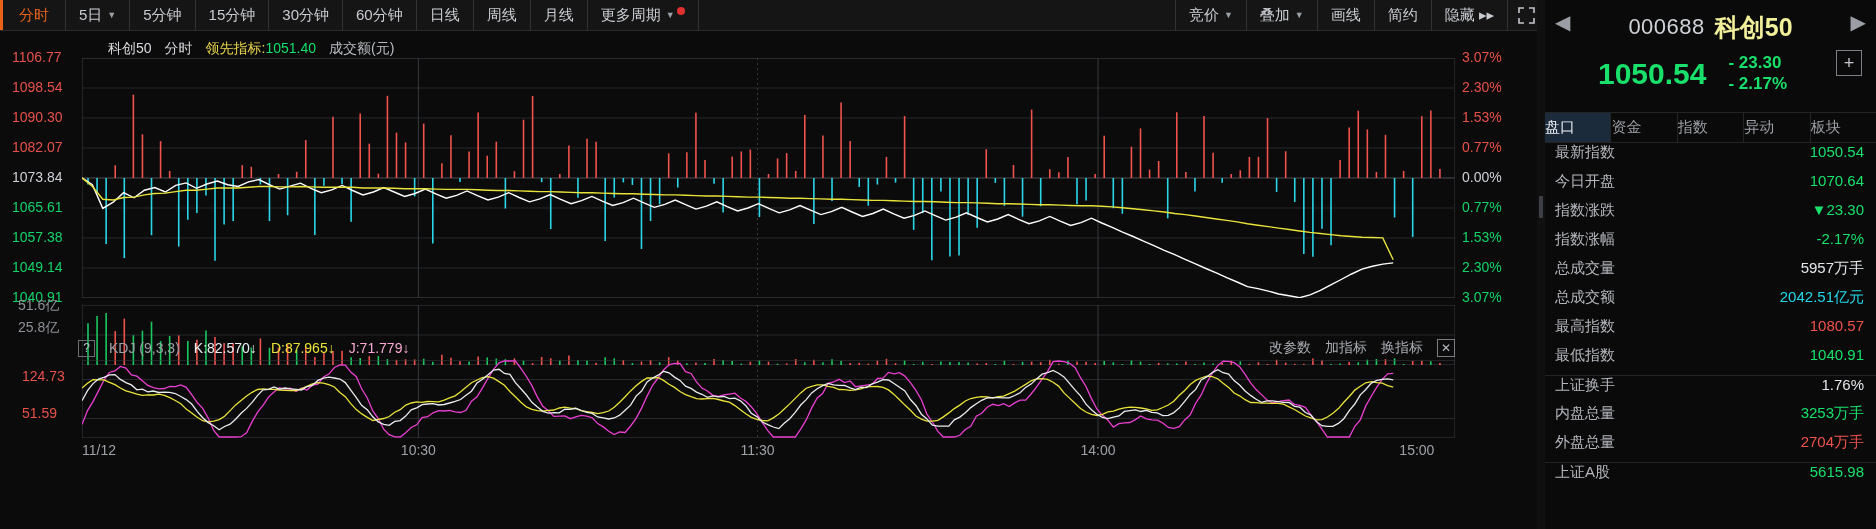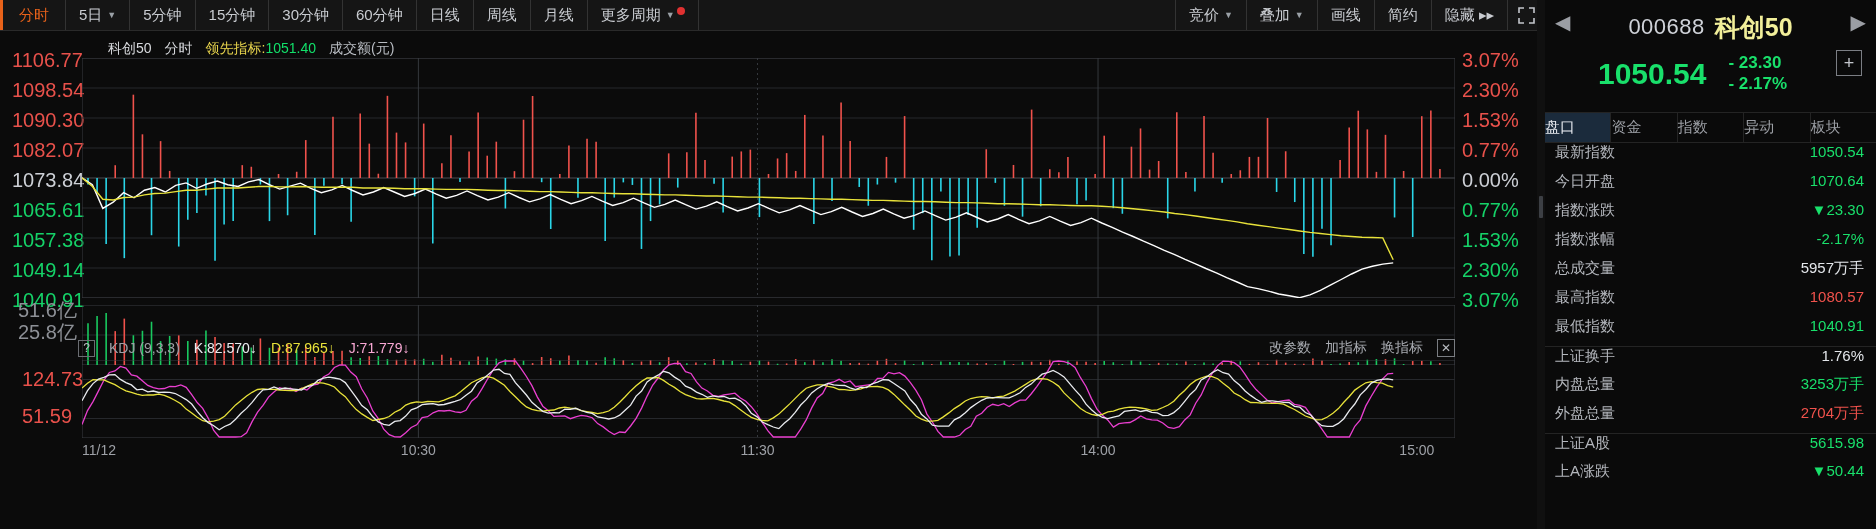--- a/index.html
+++ b/index.html
@@ -31,21 +31,21 @@
              padding: 0 10px; border-left: 1px solid #333; cursor: pointer; }
 
   
   #chart-info { position: absolute; left: 108px; top: 40px; font-size: 14px; display: flex; gap: 13px; }
   .ci-white { color: #d8dade; }
   .ci-label { color: #e8d44d; }
   .ci-green { color: #12e06a; }
   .ci-grey { color: #b8bcc2; }
 
   
-  .axis-l, .axis-r { position: absolute; font-size: 20px; white-space: nowrap; }
+  .axis-l, .axis-r { position: absolute; font-size: 14px; white-space: nowrap; }
   .axis-l { left: 12px; }
   .axis-r { left: 1462px; }
   .c-red { color: #e8514b; }
   .c-green { color: #15d268; }
   .c-white { color: #cdd0d6; }
   .c-grey { color: #8d9096; }
 
   
   #plot-main { position: absolute; left: 82px; top: 58px; width: 1373px; height: 240px; }
   #plot-vol  { position: absolute; left: 82px; top: 305px; width: 1373px; height: 60px; }
@@ -644,20 +644,24 @@
         </div>
         <div class="rp-row">
           <span class="rp-key">指数涨幅</span>
           <span class="rp-val v-green">-2.17%</span>
         </div>
         <div class="rp-row">
           <span class="rp-key">总成交量</span>
           <span class="rp-val v-white">5957万手</span>
         </div>
         <div class="rp-row">
+          <span class="rp-key">总成交额</span>
+          <span class="rp-val v-cyan">2042.51亿元</span>
+        </div>
+        <div class="rp-row">
           <span class="rp-key">最高指数</span>
           <span class="rp-val v-red">1080.57</span>
         </div>
         <div class="rp-row">
           <span class="rp-key">最低指数</span>
           <span class="rp-val v-green">1040.91</span>
         </div>
         <div class="rp-row sep">
           <span class="rp-key">上证换手</span>
           <span class="rp-val v-white">1.76%</span>
@@ -667,20 +671,16 @@
           <span class="rp-val v-green">3253万手</span>
         </div>
         <div class="rp-row">
           <span class="rp-key">外盘总量</span>
           <span class="rp-val v-red">2704万手</span>
         </div>
         <div class="rp-row sep">
           <span class="rp-key">上证A股</span>
           <span class="rp-val v-green">5615.98</span>
         </div>
-        <div class="rp-row">
-          <span class="rp-key">上A涨跌</span>
-          <span class="rp-val v-green">▼50.44</span>
-        </div>
       </div>
   </div>
 
 </div>
 
 </body></html>

